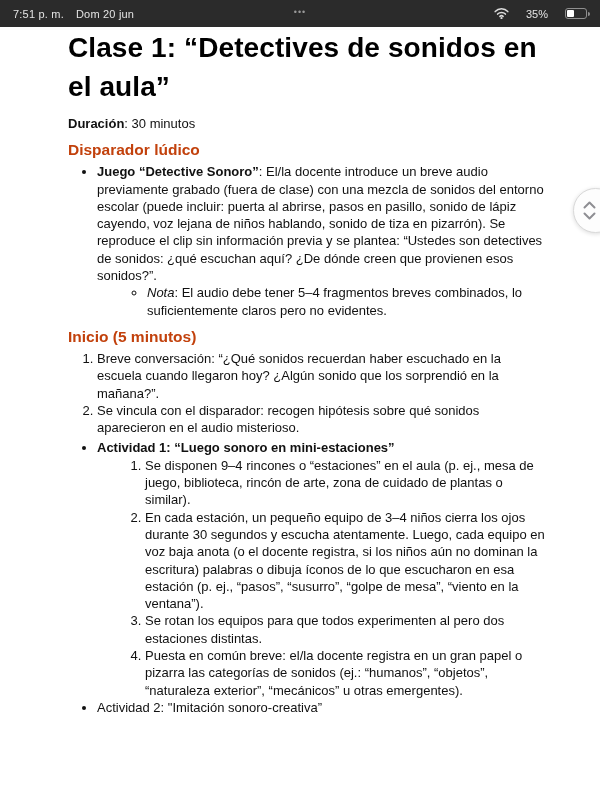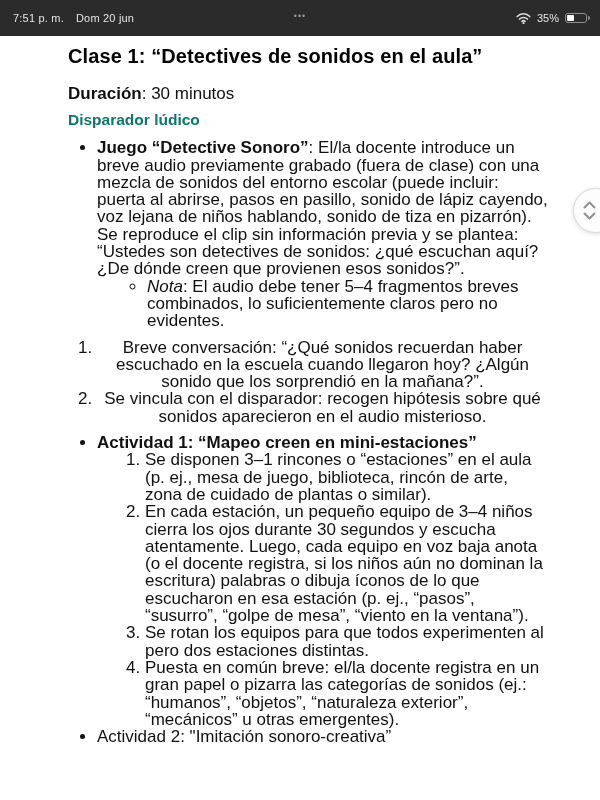--- a/index.html
+++ b/index.html
@@ -6,50 +6,50 @@
   html, body { margin: 0; padding: 0; }
   body {
     width: 600px; height: 800px; overflow: hidden;
     background: #ffffff;
     font-family: "Liberation Sans", "DejaVu Sans", sans-serif;
     color: #111;
     position: relative;
   }
   
   .status-bar {
-    height: 36px; background: #2b2b2b; color: #e4e4e4;
+    height: 27px; background: #2b2b2b; color: #e4e4e4;
     display: flex; align-items: center; justify-content: space-between;
     padding: 0 13px; font-size: 11px; position: relative;
   }
   .sb-left { display: flex; gap: 12px; align-items: center; letter-spacing: 0.2px; }
   .sb-center {
     position: absolute; left: 50%; top: 45%; transform: translate(-50%, -50%);
     color: #999; font-size: 9px; letter-spacing: 1px; line-height: 1;
   }
-  .sb-right { display: flex; align-items: center; gap: 6px; }
+  .sb-right { display: flex; align-items: center; gap: 17px; }
   .wifi { display: inline-flex; }
   .battery { width: 22px; height: 10.5px; border: 1px solid #8f8f8f; border-radius: 3px; position: relative; }
   .battery::after { 
     content: ""; position: absolute; right: -3.5px; top: 2.5px; width: 2px; height: 4px;
     background: #8f8f8f; border-radius: 0 2px 2px 0;
   }
   .battery-fill { position: absolute; left: 1px; top: 1px; bottom: 1px; width: 35%; background: #fff; border-radius: 1px; }
   
   .doc { padding: 0 52px 0 68px; }
   .doc h1 {
-    font-size: 20px; line-height: 39px; margin: 1px 0 0; font-weight: bold; color: #000;
+    font-size: 28px; line-height: 39px; margin: 1px 0 0; font-weight: bold; color: #000;
     letter-spacing: 0.1px;
   }
-  .body-text, .doc p, .doc li { font-size: 17px; line-height: 17.3px; }
+  .body-text, .doc p, .doc li { font-size: 13px; line-height: 17.3px; }
   .doc p { margin: 0; }
   .meta { margin-top: 9px; }
-  .doc h2 { font-size: 15.5px; line-height: 21px; margin: 7px 0 0; font-weight: bold; color: #0f766e; }
-  ul.l1, ol.l1 { margin: 9px 0 0; padding-left: 29px; }
+  .doc h2 { font-size: 15.5px; line-height: 21px; margin: 7px 0 0; font-weight: bold; color: #c2410c; }
+  ul.l1, ol.l1 { margin: 3px 0 0; padding-left: 29px; }
   ul.l1 { list-style: disc; }
-  ol.l1 { list-style: decimal; text-align: center; }
+  ol.l1 { list-style: decimal; }
   ul.l2 { margin: 0; padding-left: 50px; list-style: circle; }
   ol.l2 { margin: 0; padding-left: 48px; list-style: decimal; }
   .doc li { margin: 0; }
   .doc strong { font-weight: bold; }
   .doc em { }
   
   .scroll-pager {
     position: absolute; left: 573px; top: 188px; width: 45px; height: 45px;
     background: #fdfdfd; border: 1px solid #d9d9d9; border-radius: 50%;
     box-shadow: 0 1px 4px rgba(0,0,0,0.14);
@@ -92,30 +92,31 @@
   <h2>Disparador lúdico</h2>
   <ul class="l1">
     <li>
       <strong>Juego “Detective Sonoro”</strong><span>: El/la docente introduce un breve audio previamente grabado (fuera de clase) con una mezcla de sonidos del entorno escolar (puede incluir: puerta al abrirse, pasos en pasillo, sonido de lápiz cayendo, voz lejana de niños hablando, sonido de tiza en pizarrón). Se reproduce el clip sin información previa y se plantea: “Ustedes son detectives de sonidos: ¿qué escuchan aquí? ¿De dónde creen que provienen esos sonidos?”.</span>
       <ul class="l2">
         <li><em>Nota</em><span>: El audio debe tener 5–4 fragmentos breves combinados, lo suficientemente claros pero no evidentes.</span></li>
       </ul>
     </li>
   </ul>
 
+  <h2>Inicio (5 minutos)</h2>
   <ol class="l1">
     <li>Breve conversación: “¿Qué sonidos recuerdan haber escuchado en la escuela cuando llegaron hoy? ¿Algún sonido que los sorprendió en la mañana?”.</li>
     <li>Se vincula con el disparador: recogen hipótesis sobre qué sonidos aparecieron en el audio misterioso.</li>
   </ol>
 
   <ul class="l1">
     <li>
-      <strong>Actividad 1: “Mapeo creen en mini-estaciones”</strong>
+      <strong>Actividad 1: “Luego sonoro en mini-estaciones”</strong>
       <ol class="l2">
-        <li>Se disponen 3–1 rincones o “estaciones” en el aula (p. ej., mesa de juego, biblioteca, rincón de arte, zona de cuidado de plantas o similar).</li>
+        <li>Se disponen 9–4 rincones o “estaciones” en el aula (p. ej., mesa de juego, biblioteca, rincón de arte, zona de cuidado de plantas o similar).</li>
         <li>En cada estación, un pequeño equipo de 3–4 niños cierra los ojos durante 30 segundos y escucha atentamente. Luego, cada equipo en voz baja anota (o el docente registra, si los niños aún no dominan la escritura) palabras o dibuja íconos de lo que escucharon en esa estación (p. ej., “pasos”, “susurro”, “golpe de mesa”, “viento en la ventana”).</li>
         <li>Se rotan los equipos para que todos experimenten al pero dos estaciones distintas.</li>
         <li>Puesta en común breve: el/la docente registra en un gran papel o pizarra las categorías de sonidos (ej.: “humanos”, “objetos”, “naturaleza exterior”, “mecánicos” u otras emergentes).</li>
       </ol>
     </li>
     <li>
       <span>Actividad 2: "Imitación sonoro-creativa”</span>
       
     </li>
   </ul>

